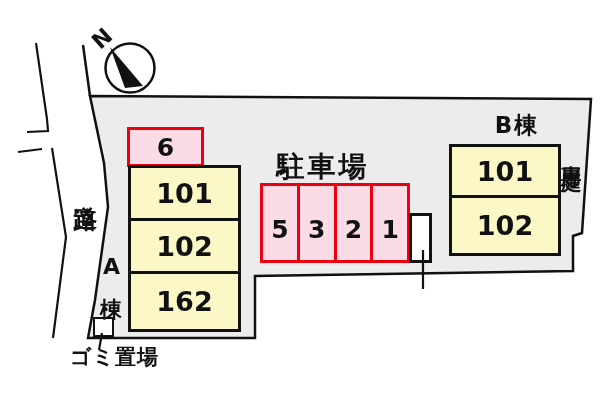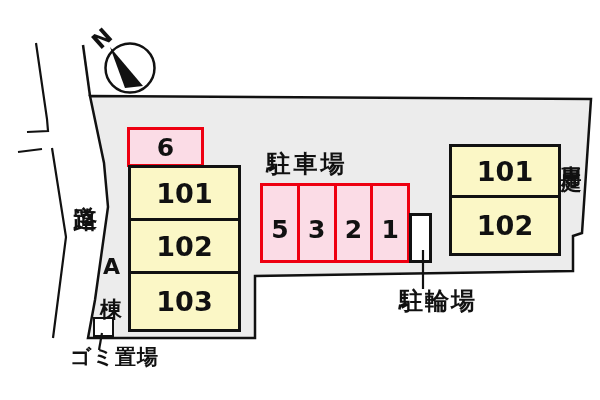--- a/index.html
+++ b/index.html
@@ -69,47 +69,47 @@
   </div>
 
   <div class="stack" style="left:128px;top:165px;width:113px;height:167px;">
     <div class="cell divider" style="height:53px;">
       <span class="num">101</span>
     </div>
     <div class="cell divider" style="height:53px;">
       <span class="num">102</span>
     </div>
     <div class="cell" style="flex:1;">
-      <span class="num">103</span>
+      <span class="num">162</span>
     </div>
   </div>
 
   <div class="label vert" style="left:100px;top:254px;font-size:22px;letter-spacing:1px;">A棟</div>
 
-  <div class="label ctr" style="left:242px;top:152px;width:130px;font-size:24px;letter-spacing:3px;">駐車場</div>
+  <div class="label ctr" style="left:258px;top:152px;width:130px;font-size:28px;letter-spacing:3px;">駐車場</div>
 
   <div class="pstack" style="left:260px;top:183px;width:150px;height:80px;">
     <div class="cell">
       <span class="num">5</span>
     </div>
     <div class="cell">
       <span class="num">3</span>
     </div>
     <div class="cell">
       <span class="num">2</span>
     </div>
     <div class="cell">
       <span class="num">1</span>
     </div>
   </div>
 
   <div class="box whitebox" style="left:409px;top:213px;width:23px;height:50px;"></div>
 
-  <div class="label ctr" style="left:378px;top:289px;width:120px;font-size:24px;letter-spacing:2px;">駐輪場</div>
 
+  <div class="label ctr" style="left:457px;top:113px;width:120px;font-size:23px;letter-spacing:2px;">B棟</div>
 
   <div class="stack" style="left:449px;top:144px;width:112px;height:112px;">
     <div class="cell divider" style="height:51px;">
       <span class="num">101</span>
     </div>
     <div class="cell" style="flex:1;">
       <span class="num">102</span>
     </div>
   </div>
 

